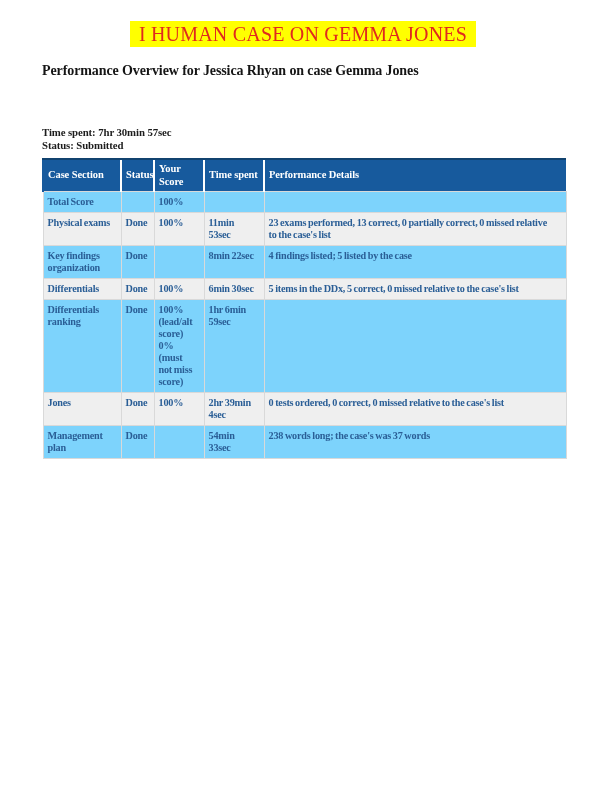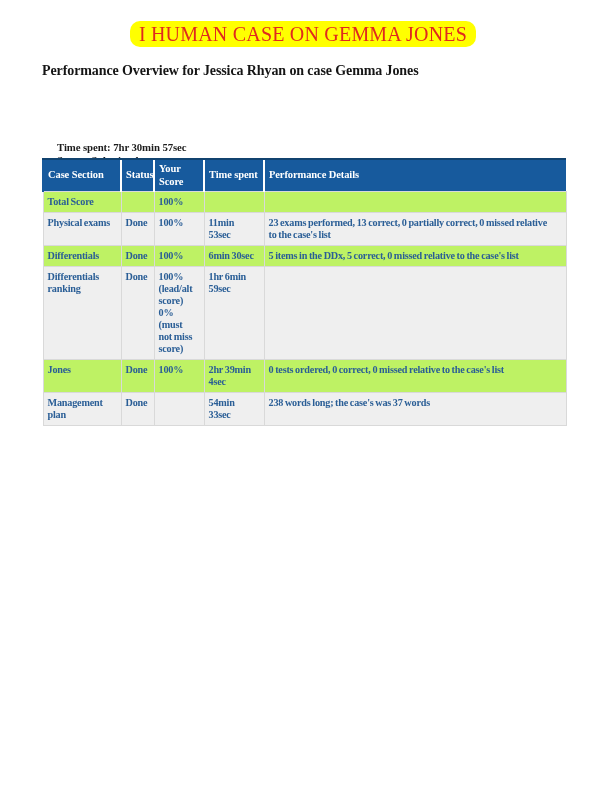--- a/index.html
+++ b/index.html
@@ -9,37 +9,36 @@
     position:relative;overflow:hidden;
   }
   .page{position:absolute;inset:0;background:#ffffff;}
 
   
   .banner{position:absolute;top:21px;left:0;width:606px;text-align:center;}
   .banner-text{
     display:inline-block;background:#ffff00;color:#e02a1e;
     font-size:20px;line-height:26px;padding:0 9px;font-weight:400;
     letter-spacing:0.2px;
-    border-radius:10px;
   }
 
   
   .heading{
     position:absolute;top:63px;left:42px;margin:0;
     font-size:14px;font-weight:700;color:#151515;letter-spacing:-0.1px;
   }
 
   
   .intro{
     position:absolute;top:96px;left:42px;margin:0;width:545px;
     font-size:10.8px;font-weight:700;color:#1c1c1c;
     line-height:13.5px;white-space:pre-line;letter-spacing:-0.15px;
   }
   .meta{
-    position:absolute;left:42px;margin:15px;
+    position:absolute;left:42px;margin:0;
     font-size:10.8px;font-weight:700;color:#1c1c1c;line-height:13px;
     letter-spacing:-0.1px;
   }
   .meta.time{top:126px;}
   .meta.status{top:139px;}
 
   
   table.perf{
     position:absolute;top:158px;left:42px;width:523px;
     border-collapse:collapse;table-layout:fixed;
@@ -53,21 +52,21 @@
     border-left:2px solid #ffffff;border-top:2px solid #11436f;
     letter-spacing:-0.1px;
   }
   th:first-child{border-left:2px solid #175a9d;}
   td{
     font-size:10.2px;font-weight:700;color:#2a5e96;
     vertical-align:top;padding:4px 4px;line-height:12px;
     border:1px solid #d9d9d9;white-space:pre-line;
     letter-spacing:-0.2px;word-spacing:-0.6px;
   }
-  tbody tr{background:#bef264;}
+  tbody tr{background:#7dd3fc;}
   tbody tr:nth-child(even){background:#efefef;}
 </style>
 </head>
 <body>
 
 <div class="page">
 
   <div class="banner">
     <span class="banner-text">I HUMAN CASE ON GEMMA JONES</span>
   </div>
@@ -107,20 +106,28 @@
       <tr>
         <td>Physical exams</td>
         <td>Done</td>
         <td>100%</td>
         <td>11min
 53sec</td>
         <td>23 exams performed, 13 correct, 0 partially correct, 0 missed relative
 to the case's list</td>
       </tr>
       <tr>
+        <td>Key findings
+organization</td>
+        <td>Done</td>
+        <td></td>
+        <td>8min 22sec</td>
+        <td>4 findings listed; 5 listed by the case</td>
+      </tr>
+      <tr>
         <td>Differentials</td>
         <td>Done</td>
         <td>100%</td>
         <td>6min 30sec</td>
         <td>5 items in the DDx, 5 correct, 0 missed relative to the case's list</td>
       </tr>
       <tr>
         <td>Differentials
 ranking</td>
         <td>Done</td>

